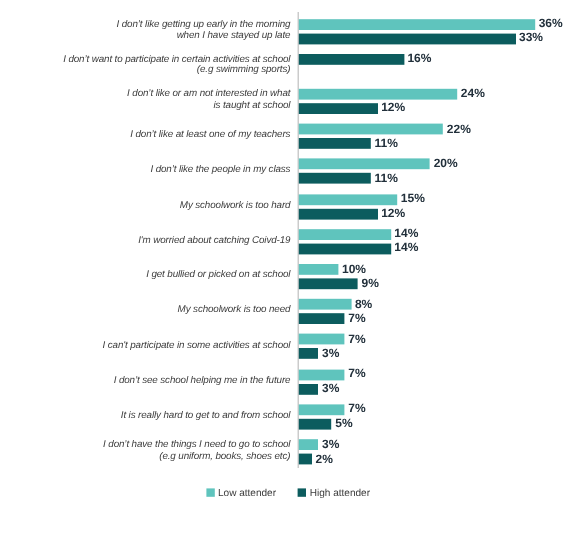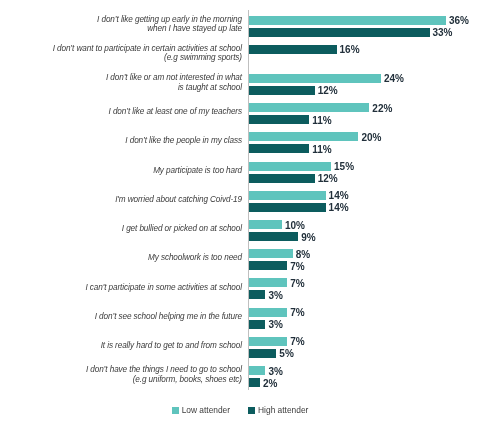--- a/index.html
+++ b/index.html
@@ -193,21 +193,21 @@
               <span class="bar low" style="background: rgb(95, 196, 189);"></span>
               <span class="val">20%</span>
             </div>
             <div class="barwrap" style="width: 60.17px;">
               <span class="bar high" style="background: rgb(12, 92, 94);"></span>
               <span class="val">11%</span>
             </div>
           </div>
         </div>
         <div class="row">
-          <div class="cat-label">My participate is too hard</div>
+          <div class="cat-label">My schoolwork is too hard</div>
           <div class="bars">
             <div class="barwrap" style="width: 82.05px;">
               <span class="bar low" style="background: rgb(95, 196, 189);"></span>
               <span class="val">15%</span>
             </div>
             <div class="barwrap" style="width: 65.64px;">
               <span class="bar high" style="background: rgb(12, 92, 94);"></span>
               <span class="val">12%</span>
             </div>
           </div>

